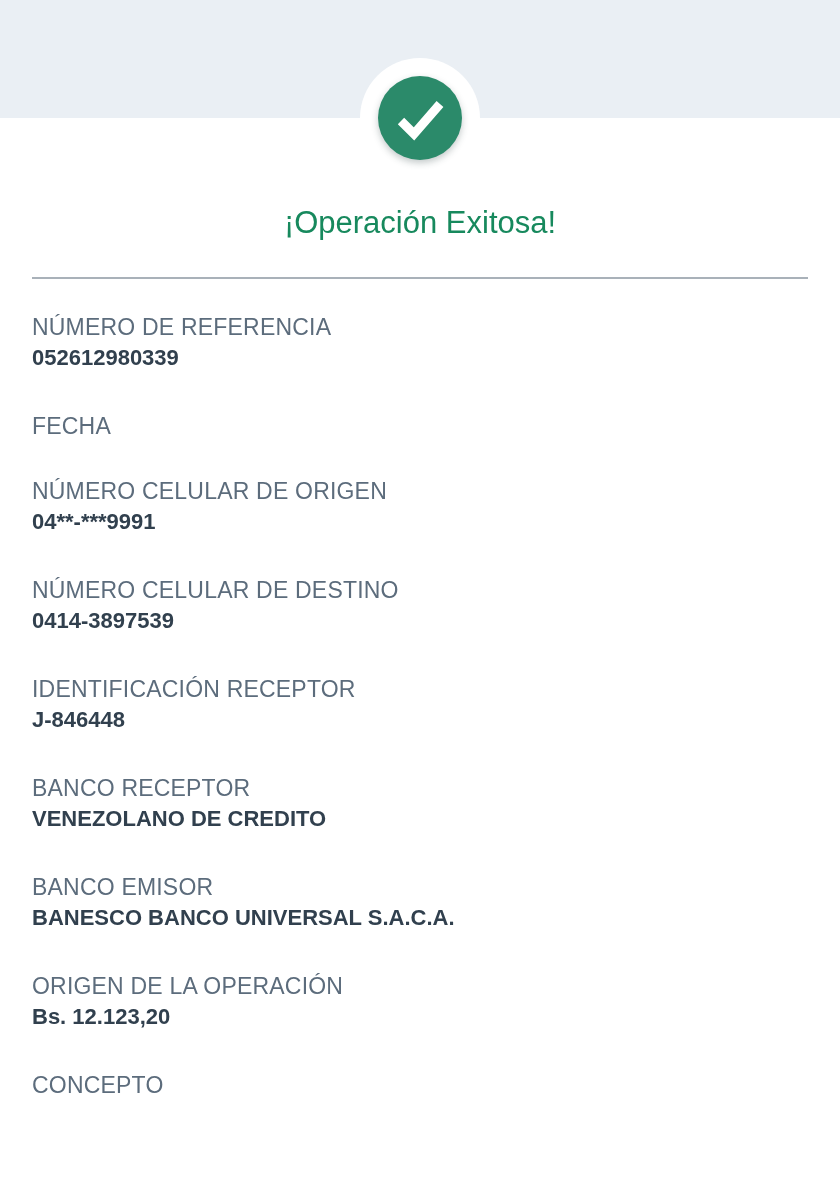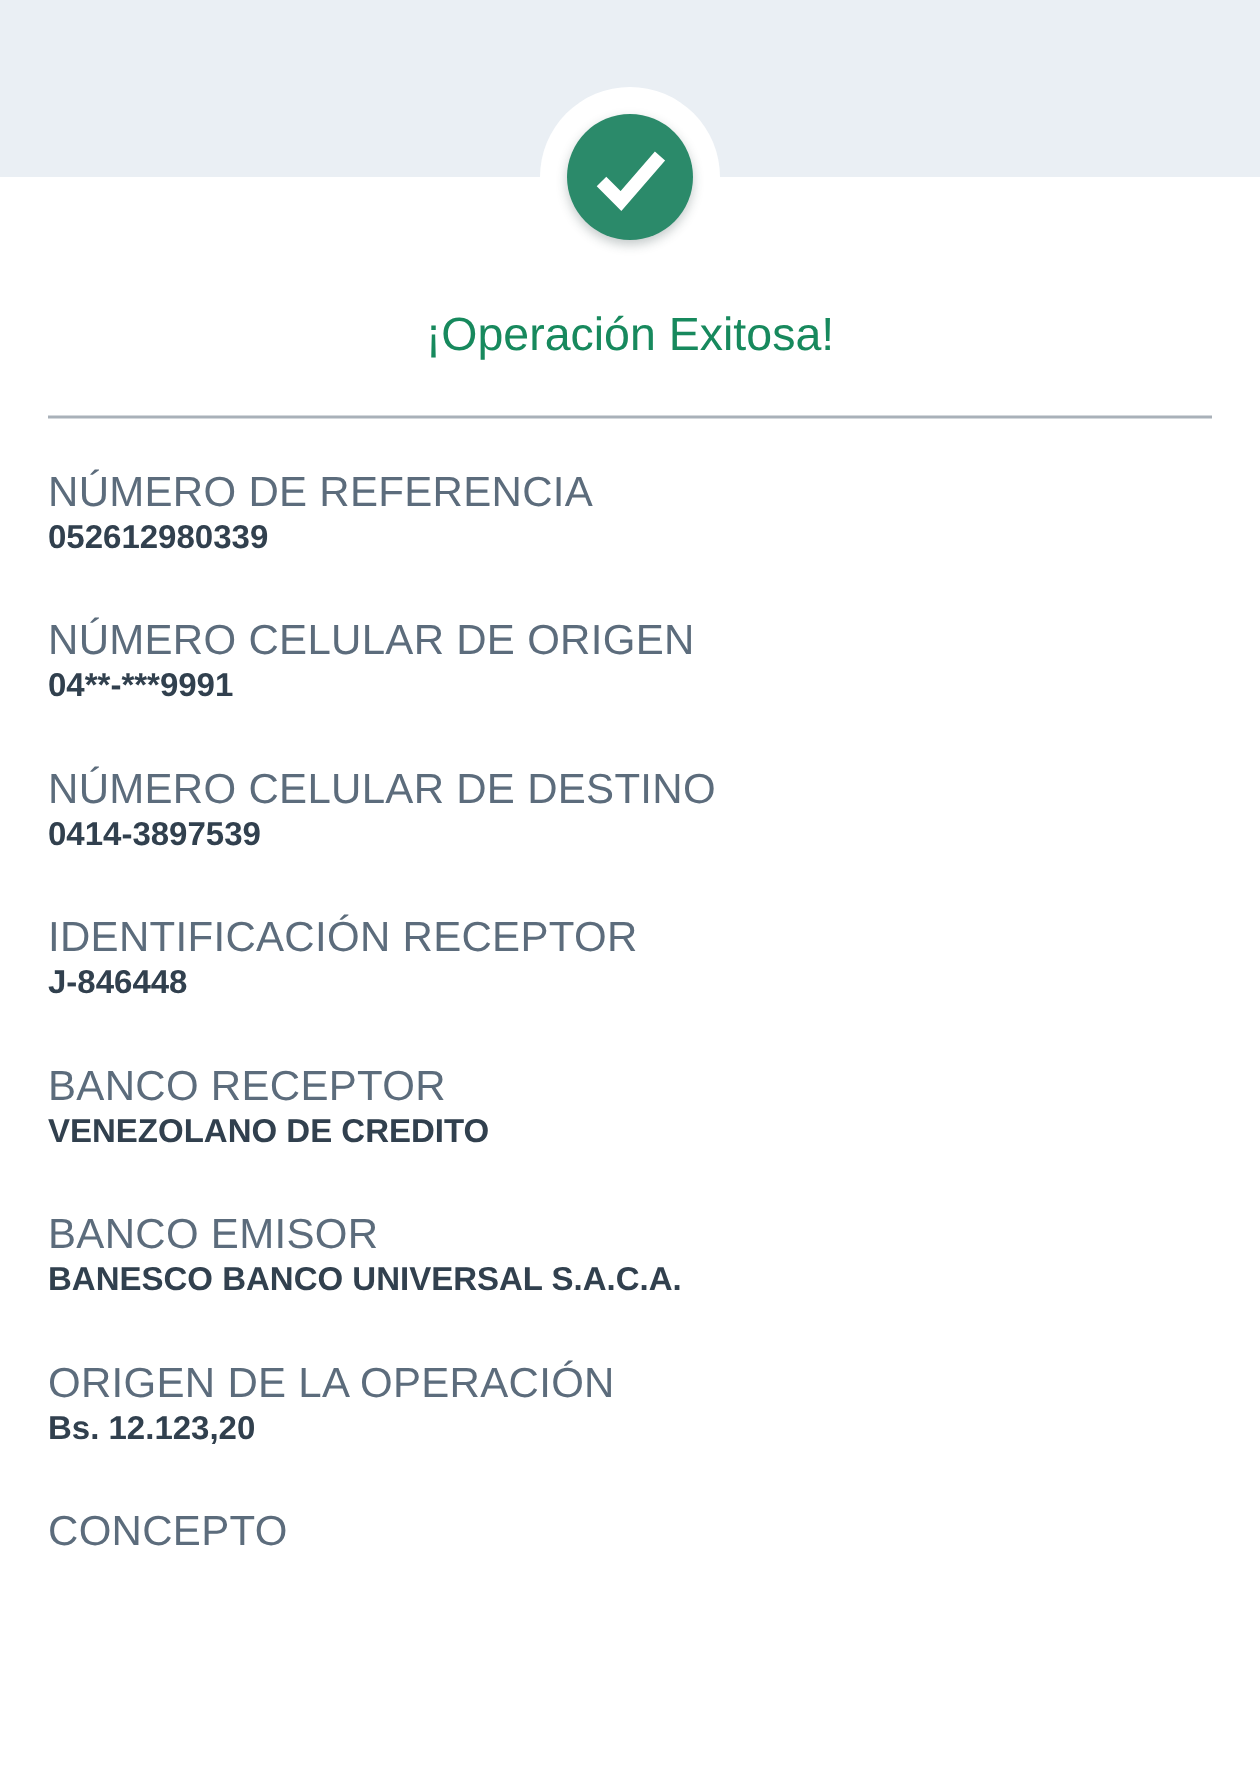--- a/index.html
+++ b/index.html
@@ -56,21 +56,21 @@
     border: none;
     border-top: 2px solid #a9b1b9;
     margin: 35px 32px 0 32px;
   }
   .fields {
     padding: 35px 32px 0 32px;
     list-style: none;
   }
   .field { margin-bottom: 38px; }
   .field-label {
-    font-size: 28px;
+    font-size: 23px;
     line-height: 27px;
     color: #5c6c7c;
     letter-spacing: 0.2px;
   }
   .field-value {
     font-size: 22px;
     line-height: 34px;
     font-weight: 700;
     color: #31404e;
   }
@@ -93,20 +93,21 @@
   <h1 class="title">¡Operación Exitosa!</h1>
 
   <hr class="divider">
 
   <ul class="fields">
     <li class="field">
       <div class="field-label">NÚMERO DE REFERENCIA</div>
       <div class="field-value">052612980339</div>
     </li>
     <li class="field">
+      <div class="field-label">FECHA</div>
     </li>
     <li class="field">
       <div class="field-label">NÚMERO CELULAR DE ORIGEN</div>
       <div class="field-value">04**-***9991</div>
     </li>
     <li class="field">
       <div class="field-label">NÚMERO CELULAR DE DESTINO</div>
       <div class="field-value">0414-3897539</div>
     </li>
     <li class="field">

